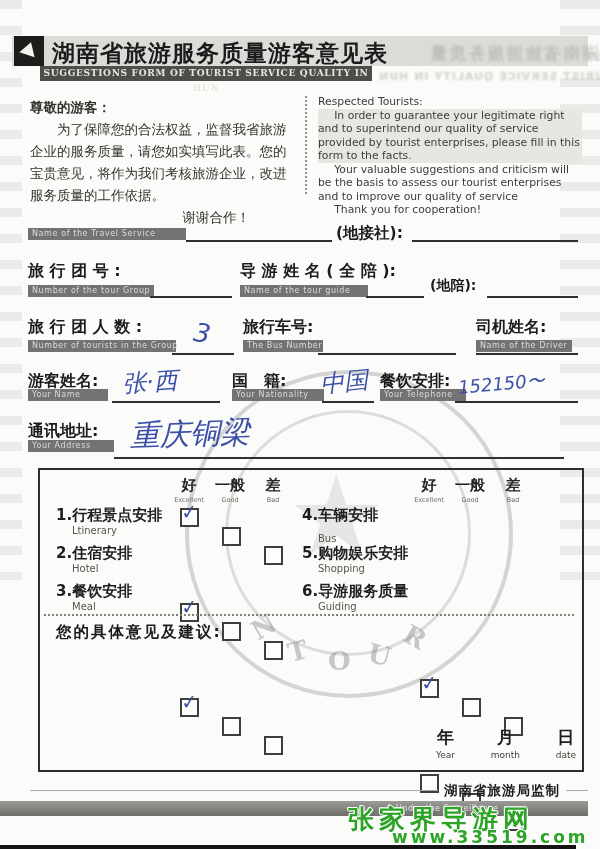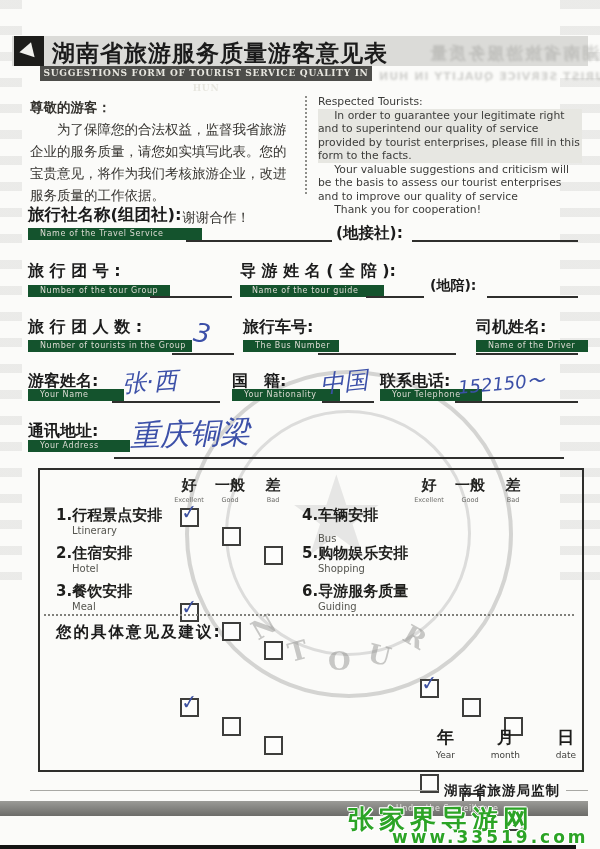--- a/index.html
+++ b/index.html
@@ -1,21 +1,21 @@
 <!DOCTYPE html>
 <html><head>
 <meta charset="utf-8">
 <style>
   html,body{margin:0;padding:0;}
   body{width:600px;height:849px;font-family:"DejaVu Sans",sans-serif;}
   .page{position:relative;width:600px;height:849px;background:#fbfbf9;overflow:hidden;}
   .abs{position:absolute;}
   .zh{color:#1b1b1b;font-weight:bold;}
-  .engbar{display:inline-block;background:#14532d;color:#dddcd4;font-size:8px;line-height:12px;
-          padding:0 12px;letter-spacing:.6px;white-space:nowrap;}
+  .engbar{display:inline-block;background:#737373;color:#dddcd4;font-size:8px;line-height:12px;
+          padding:0 4px;letter-spacing:.6px;white-space:nowrap;}
   .uline{border-bottom:2px solid #2f2f2d;height:0;}
   .hand{color:#3c50a8;font-style:italic;white-space:nowrap;}
   .titlebar{background:#dbdbd8;}
   .subbar{background:#4d4d4a;color:#e7e6df;font-family:"DejaVu Serif",serif;font-weight:bold;
           font-size:9px;letter-spacing:.7px;text-align:center;line-height:15px;}
   .ghost{color:#9c9c98;opacity:.45;filter:blur(1px);transform:scaleX(-1);font-weight:bold;white-space:nowrap;}
   .introzh{font-family:"DejaVu Serif",serif;color:#35332f;font-size:13.5px;line-height:22px;}
   .introen{color:#3c3c3a;font-size:10.8px;line-height:13.5px;}
   .hl{background:#e7e7e2;}
   .cb{width:15px;height:15px;border:2px solid #3e3e3c;background:#fdfdfc;position:relative;}
@@ -68,21 +68,20 @@
     <div style="text-align:right;padding-right:42px;">谢谢合作！</div>
   </div>
   <div class="abs" style="left:305px;top:96px;height:98px;border-left:2px dotted #8e8e8a;"></div>
   <div class="abs introen" style="left:318px;top:95px;width:264px;">
     <div>Respected Tourists:</div>
     <div class="hl" style="text-indent:1.5em;">In order to guarantee your legitimate right and to superintend our quality of service provided by tourist enterprises, please fill in this form to the facts.</div>
     <div style="text-indent:1.5em;">Your valuable suggestions and criticism will be the basis to assess our tourist enterprises and to improve our quality of service</div>
     <div style="text-indent:1.5em;">Thank you for cooperation!</div>
   </div>
 
-  <div class="abs zh" style="left:28px;top:204px;font-size:16.5px;">旅行社名称(组团社):</div>
   <span class="abs engbar" style="left:28px;top:228px;width:150px;">Name of the Travel Service</span>
   <div class="abs uline" style="left:186px;top:240px;width:146px;"></div>
   <div class="abs zh" style="left:336px;top:223px;font-size:15.5px;">(地接社):</div>
   <div class="abs uline" style="left:412px;top:240px;width:166px;"></div>
 
   <div class="abs zh" style="left:28px;top:261px;font-size:16px;">旅 行 团 号 :</div>
   <span class="abs engbar" style="left:28px;top:285px;width:118px;">Number of the tour Group</span>
   <div class="abs uline" style="left:150px;top:296px;width:82px;"></div>
   <div class="abs zh" style="left:240px;top:261px;font-size:16px;">导 游 姓 名 ( 全 陪 ):</div>
   <span class="abs engbar" style="left:240px;top:285px;width:120px;">Name of the tour guide</span>
@@ -102,21 +101,21 @@
   <div class="abs uline" style="left:476px;top:353px;width:102px;"></div>
 
   <div class="abs zh" style="left:28px;top:371px;font-size:16px;">游客姓名:</div>
   <span class="abs engbar" style="left:28px;top:389px;width:72px;">Your Name</span>
   <div class="abs uline" style="left:112px;top:401px;width:108px;"></div>
   <div class="abs hand" style="left:122px;top:366px;font-size:24px;transform:rotate(-4deg);">张·西</div>
   <div class="abs zh" style="left:232px;top:371px;font-size:16px;">国　籍:</div>
   <span class="abs engbar" style="left:232px;top:389px;width:84px;">Your Nationality</span>
   <div class="abs uline" style="left:322px;top:401px;width:52px;"></div>
   <div class="abs hand" style="left:320px;top:366px;font-size:24px;transform:rotate(-6deg);">中国</div>
-  <div class="abs zh" style="left:380px;top:371px;font-size:16px;">联系电话:</div>
+  <div class="abs zh" style="left:380px;top:371px;font-size:16px;">餐饮安排:</div>
   <span class="abs engbar" style="left:380px;top:389px;width:78px;">Your Telephone</span>
   <div class="abs uline" style="left:455px;top:401px;width:123px;"></div>
   <div class="abs hand" style="left:458px;top:372px;font-size:18px;transform:rotate(-5deg);">152150〜</div>
 
   <div class="abs zh" style="left:28px;top:421px;font-size:16px;">通讯地址:</div>
   <span class="abs engbar" style="left:28px;top:440px;width:78px;">Your Address</span>
   <div class="abs uline" style="left:114px;top:457px;width:450px;"></div>
   <div class="abs hand" style="left:130px;top:414px;font-size:30px;transform:rotate(-2deg);">重庆铜梁</div>
 
   <div class="abs" style="left:38px;top:468px;width:542px;height:300px;border:2px solid #2e2e2c;">

